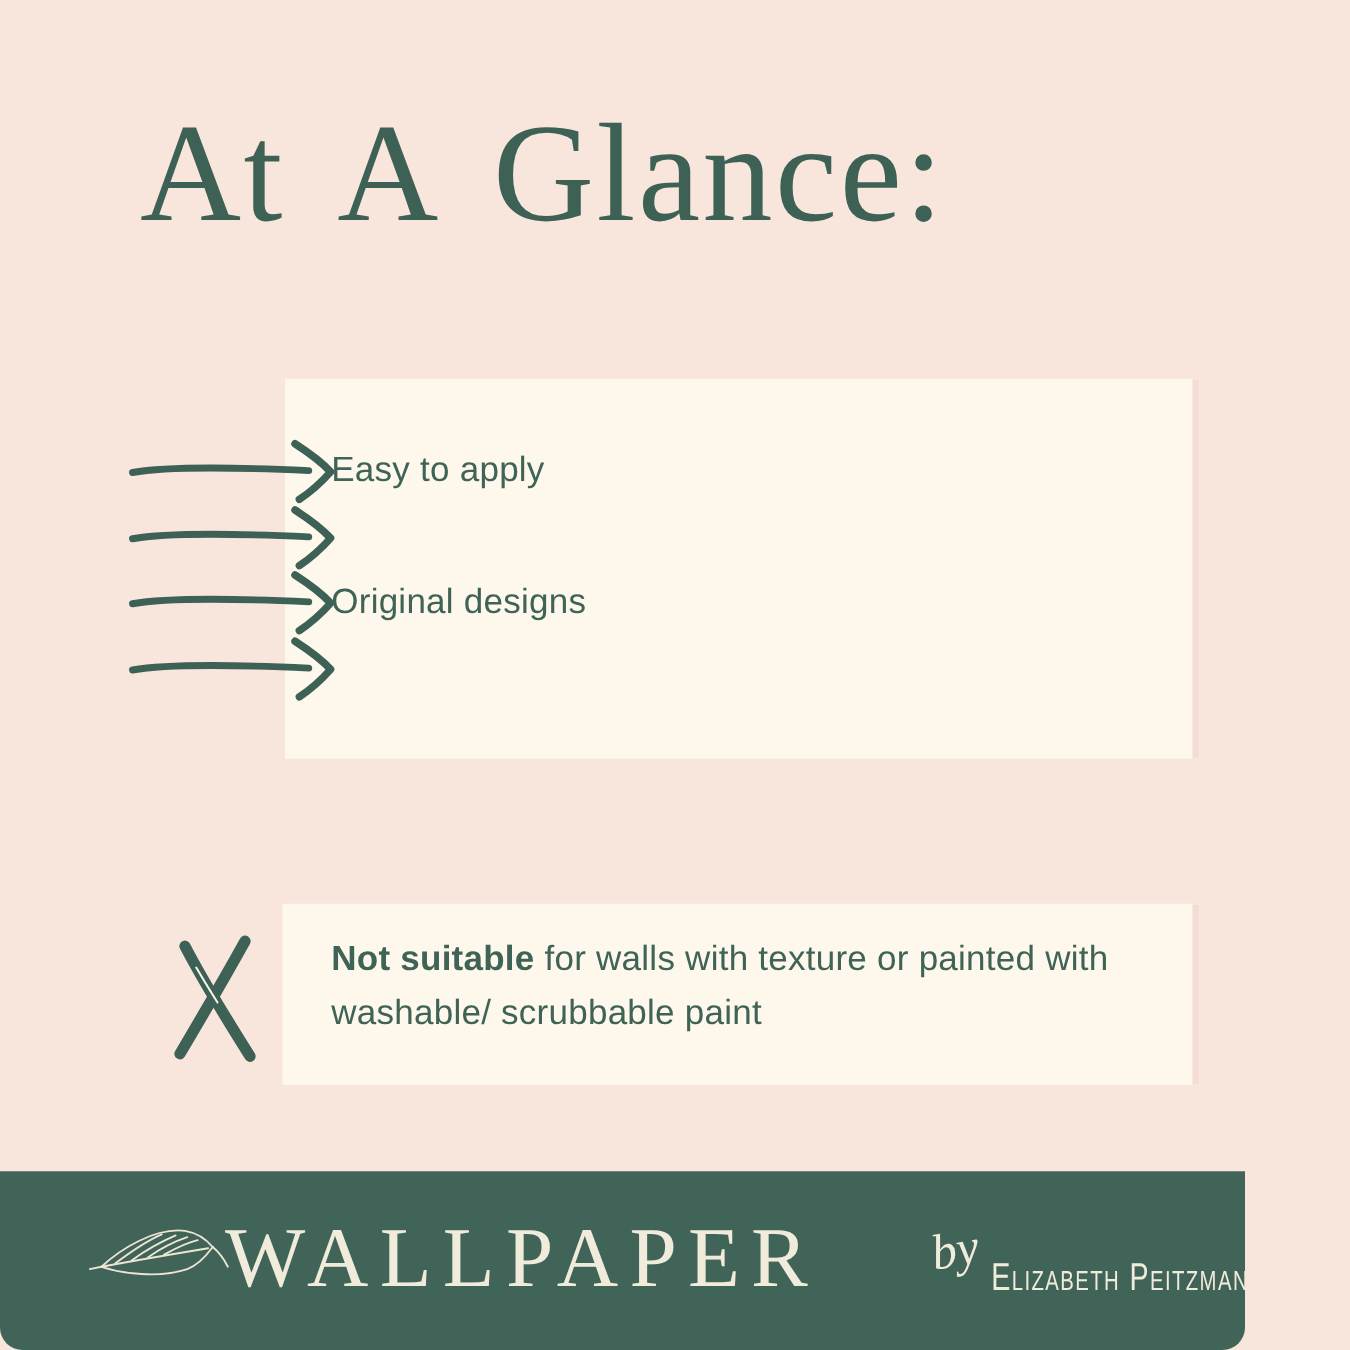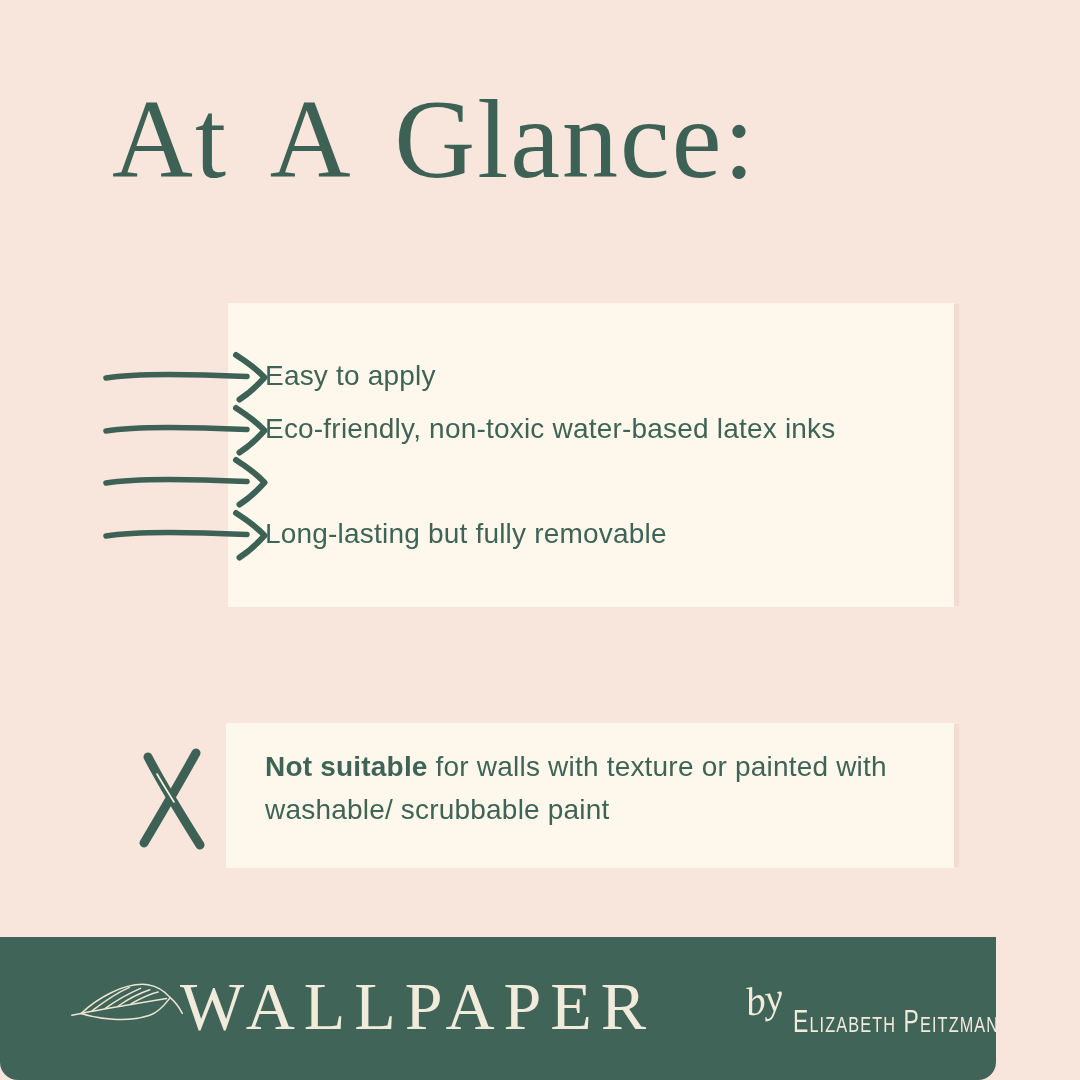--- a/index.html
+++ b/index.html
@@ -91,32 +91,31 @@
       <li>
         <svg class="arrow-icon" viewBox="0 0 170 56">
             <use href="#arrowShape"></use>
           </svg>
         <span class="feature-text">Easy to apply</span>
       </li>
       <li>
         <svg class="arrow-icon" viewBox="0 0 170 56">
             <use href="#arrowShape"></use>
           </svg>
-        <span class="feature-text">Eco-friendly, non-toxic water-based latex inks</span>
       </li>
       <li>
         <svg class="arrow-icon" viewBox="0 0 170 56">
             <use href="#arrowShape"></use>
           </svg>
+        <span class="feature-text">Original designs</span>
       </li>
       <li>
         <svg class="arrow-icon" viewBox="0 0 170 56">
             <use href="#arrowShape"></use>
           </svg>
-        <span class="feature-text">Long-lasting but fully removable</span>
       </li>
     </ul>
   </div>
 
   <svg class="x-mark-icon" viewBox="0 0 80 104">
     <path d="M15,9 C28,34 50,70 67,97" fill="none" stroke="#3e6156" stroke-width="9" stroke-linecap="round"></path>
     <path d="M63,5 C48,32 27,68 11,95" fill="none" stroke="#3e6156" stroke-width="9" stroke-linecap="round"></path>
     <path d="M24,26 C31,38 36,46 41,54" fill="none" stroke="#fdf8eb" stroke-width="1.6" stroke-linecap="round"></path>
   </svg>
 

